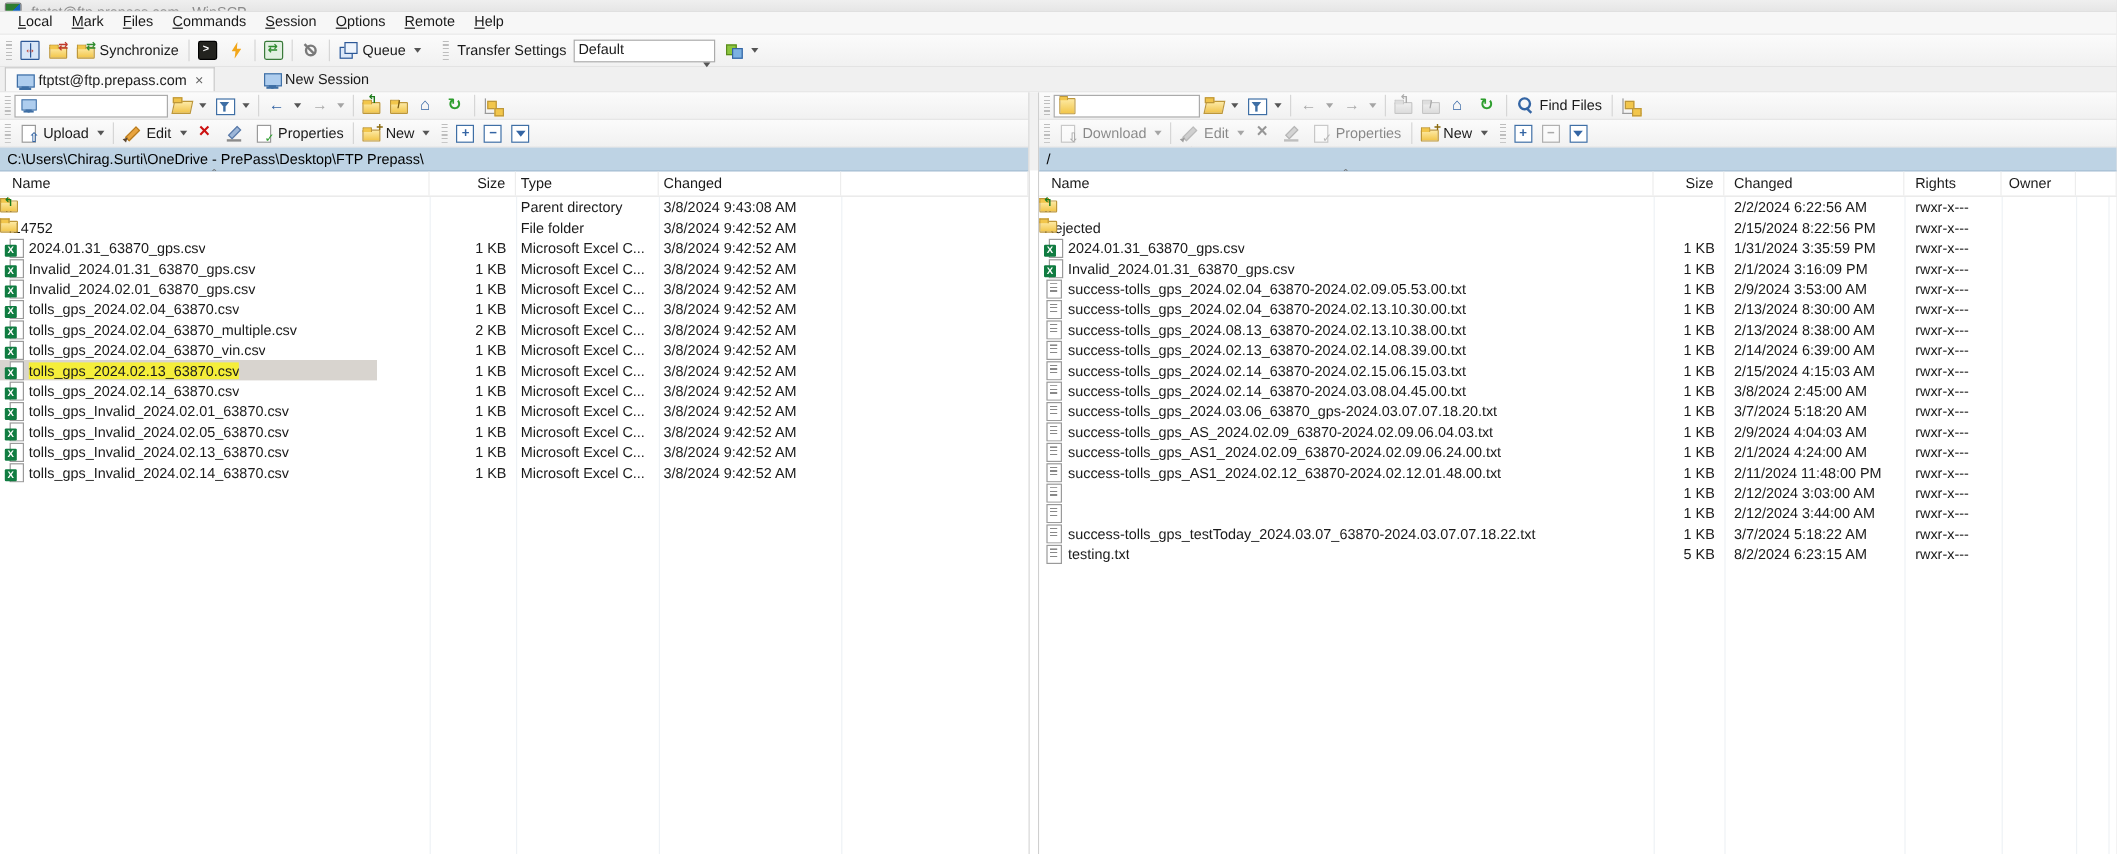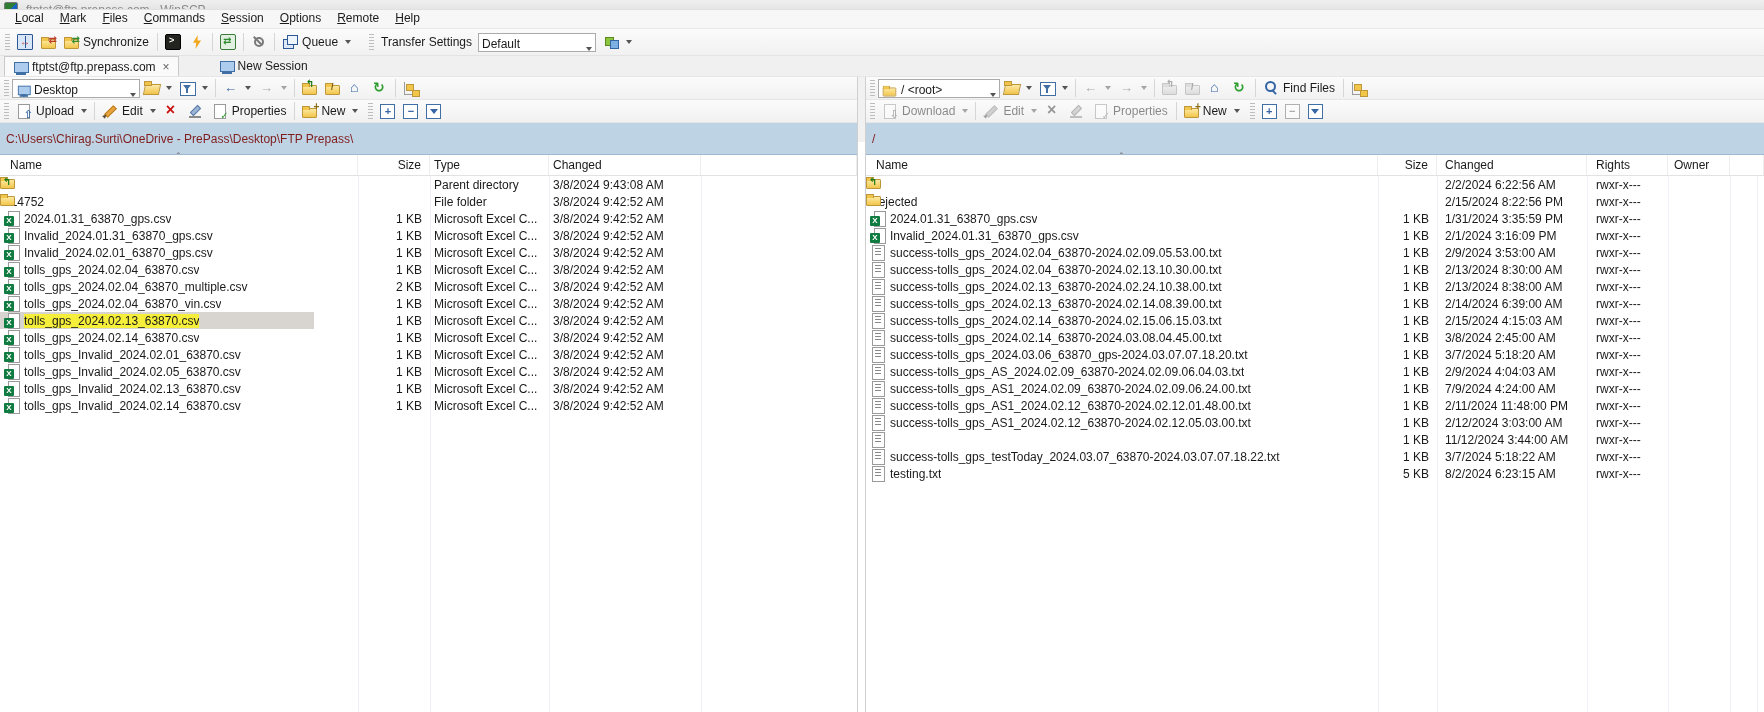--- a/index.html
+++ b/index.html
@@ -19,21 +19,21 @@
 
   
   .bar { display:flex; align-items:center; background:linear-gradient(#fbfbfb,#f1f1f1); }
   .maintoolbar { height:27px; border-bottom:1px solid #e3e3e3; padding-left:2px; }
   .grip { width:5px; height:16px; background:repeating-linear-gradient(0deg,#bdbdbd 0 1px,transparent 1px 3px); margin:0 3px; }
   .sep { width:1px; height:18px; background:#d6d6d6; margin:0 3px; }
   .tbtn { display:flex; align-items:center; gap:4px; padding:2px 4px; border-radius:2px; white-space:nowrap; }
   .tbtn .lbl { padding-right:1px; }
   .dd { width:0; height:0; border-left:3px solid transparent; border-right:3px solid transparent; border-top:4px solid #555; margin-left:2px; }
   .disabled { filter:grayscale(1); opacity:.5; }
-  .combo { display:flex; align-items:flex-end; background:#fff; border:1px solid #ababab; height:19px; padding:0 3px; gap:4px; }
+  .combo { display:flex; align-items:flex-start; background:#fff; border:1px solid #ababab; height:19px; padding:0 3px; gap:4px;flex-direction:column; }
   .combo .dd { margin-left:auto; }
 
   
   .i { position:relative; display:inline-block; width:16px; height:16px; flex:0 0 16px; }
   .i.small { width:14px; height:14px; flex-basis:14px; }
 
   .t-folder { position:relative; display:inline-block; width:15px; height:10px; margin-top:4px; background:linear-gradient(#fde9a2,#f2c64b); border:1px solid #bd973a; border-radius:1px; flex:0 0 15px; }
   .t-folder::before { content:""; position:absolute; top:-3px; left:-1px; width:6px; height:3px; background:#f2c64b; border:1px solid #bd973a; border-bottom:none; border-radius:1px 1px 0 0; }
   .ov { position:absolute; font-weight:bold; }
 
@@ -104,21 +104,21 @@
 
   
   .cols { display:flex; height:635px; }
   .panel { display:flex; flex-direction:column; }
   .panel.left { width:857px; }
   .panel.right { width:898px; }
   .splitter { width:9px; background:#fff; border-left:1px solid #cfcfcf; border-right:1px solid #cfcfcf; }
   .splitter .topfill { height:65px; background:#f1f1f1; }
 
   .navbar,.cmdbar { height:23px; display:flex; align-items:center; background:linear-gradient(#fbfbfb,#f1f1f1); border-bottom:1px solid #e6e6e6; padding-left:1px; }
-  .pathbar { height:32px; background:#bed3e4; border-bottom:1px solid #9fb8cf; display:flex; align-items:center; padding-left:6px; color:#7f1d1d; }
+  .pathbar { height:20px; background:#bed3e4; border-bottom:1px solid #9fb8cf; display:flex; align-items:center; padding-left:6px; color:#000000; }
 
   
   .hdr { height:21px; display:flex; background:#fff; border-bottom:1px solid #e2e2e2; position:relative; }
   .hcell { position:relative; display:flex; align-items:center; padding-left:10px; border-right:1px solid #ededed; color:#1a1a1a; }
   .hcell.right { justify-content:flex-end; padding-right:8px; padding-left:0; }
   .sortcaret { position:absolute; top:-3px; left:50%; transform:translateX(-50%); color:#6a6a6a; font-size:10px; }
   .list { position:relative; flex:1; background:#fff; overflow:hidden; }
   .vline { position:absolute; top:0; bottom:0; width:1px; background:#eef2f6; }
   .row { display:flex; height:17px; align-items:center; position:relative; }
   .cell { display:flex; align-items:center; height:17px; overflow:hidden; white-space:nowrap; }
@@ -660,21 +660,21 @@
             </div>
     <div class="cell c-size num">1 KB</div>
     <div class="cell c-changed">2/13/2024 8:30:00 AM</div>
     <div class="cell c-rights">rwxr-x---</div>
     <div class="cell c-owner"></div>
   </div>
 
   <div class="row">
     <div class="cell c-name">
               <span class="ficon fi-text"></span>
-              <span class="fname">success-tolls_gps_2024.02.13_63870-2024.02.24.10.38.00.txt</span>
+              <span class="fname">success-tolls_gps_2024.08.13_63870-2024.02.13.10.38.00.txt</span>
             </div>
     <div class="cell c-size num">1 KB</div>
     <div class="cell c-changed">2/13/2024 8:38:00 AM</div>
     <div class="cell c-rights">rwxr-x---</div>
     <div class="cell c-owner"></div>
   </div>
 
   <div class="row">
     <div class="cell c-name">
               <span class="ficon fi-text"></span>
@@ -729,53 +729,52 @@
     <div class="cell c-rights">rwxr-x---</div>
     <div class="cell c-owner"></div>
   </div>
 
   <div class="row">
     <div class="cell c-name">
               <span class="ficon fi-text"></span>
               <span class="fname">success-tolls_gps_AS1_2024.02.09_63870-2024.02.09.06.24.00.txt</span>
             </div>
     <div class="cell c-size num">1 KB</div>
-    <div class="cell c-changed">7/9/2024 4:24:00 AM</div>
+    <div class="cell c-changed">2/1/2024 4:24:00 AM</div>
     <div class="cell c-rights">rwxr-x---</div>
     <div class="cell c-owner"></div>
   </div>
 
   <div class="row">
     <div class="cell c-name">
               <span class="ficon fi-text"></span>
               <span class="fname">success-tolls_gps_AS1_2024.02.12_63870-2024.02.12.01.48.00.txt</span>
             </div>
     <div class="cell c-size num">1 KB</div>
     <div class="cell c-changed">2/11/2024 11:48:00 PM</div>
     <div class="cell c-rights">rwxr-x---</div>
     <div class="cell c-owner"></div>
   </div>
 
   <div class="row">
     <div class="cell c-name">
               <span class="ficon fi-text"></span>
-              <span class="fname">success-tolls_gps_AS1_2024.02.12_63870-2024.02.12.05.03.00.txt</span>
             </div>
     <div class="cell c-size num">1 KB</div>
     <div class="cell c-changed">2/12/2024 3:03:00 AM</div>
     <div class="cell c-rights">rwxr-x---</div>
     <div class="cell c-owner"></div>
   </div>
 
   <div class="row">
     <div class="cell c-name">
               <span class="ficon fi-text"></span>
             </div>
     <div class="cell c-size num">1 KB</div>
-    <div class="cell c-changed">11/12/2024 3:44:00 AM</div>
+    <div class="cell c-changed">2/12/2024 3:44:00 AM</div>
     <div class="cell c-rights">rwxr-x---</div>
     <div class="cell c-owner"></div>
   </div>
 
   <div class="row">
     <div class="cell c-name">
               <span class="ficon fi-text"></span>
               <span class="fname">success-tolls_gps_testToday_2024.03.07_63870-2024.03.07.07.18.22.txt</span>
             </div>
     <div class="cell c-size num">1 KB</div>

